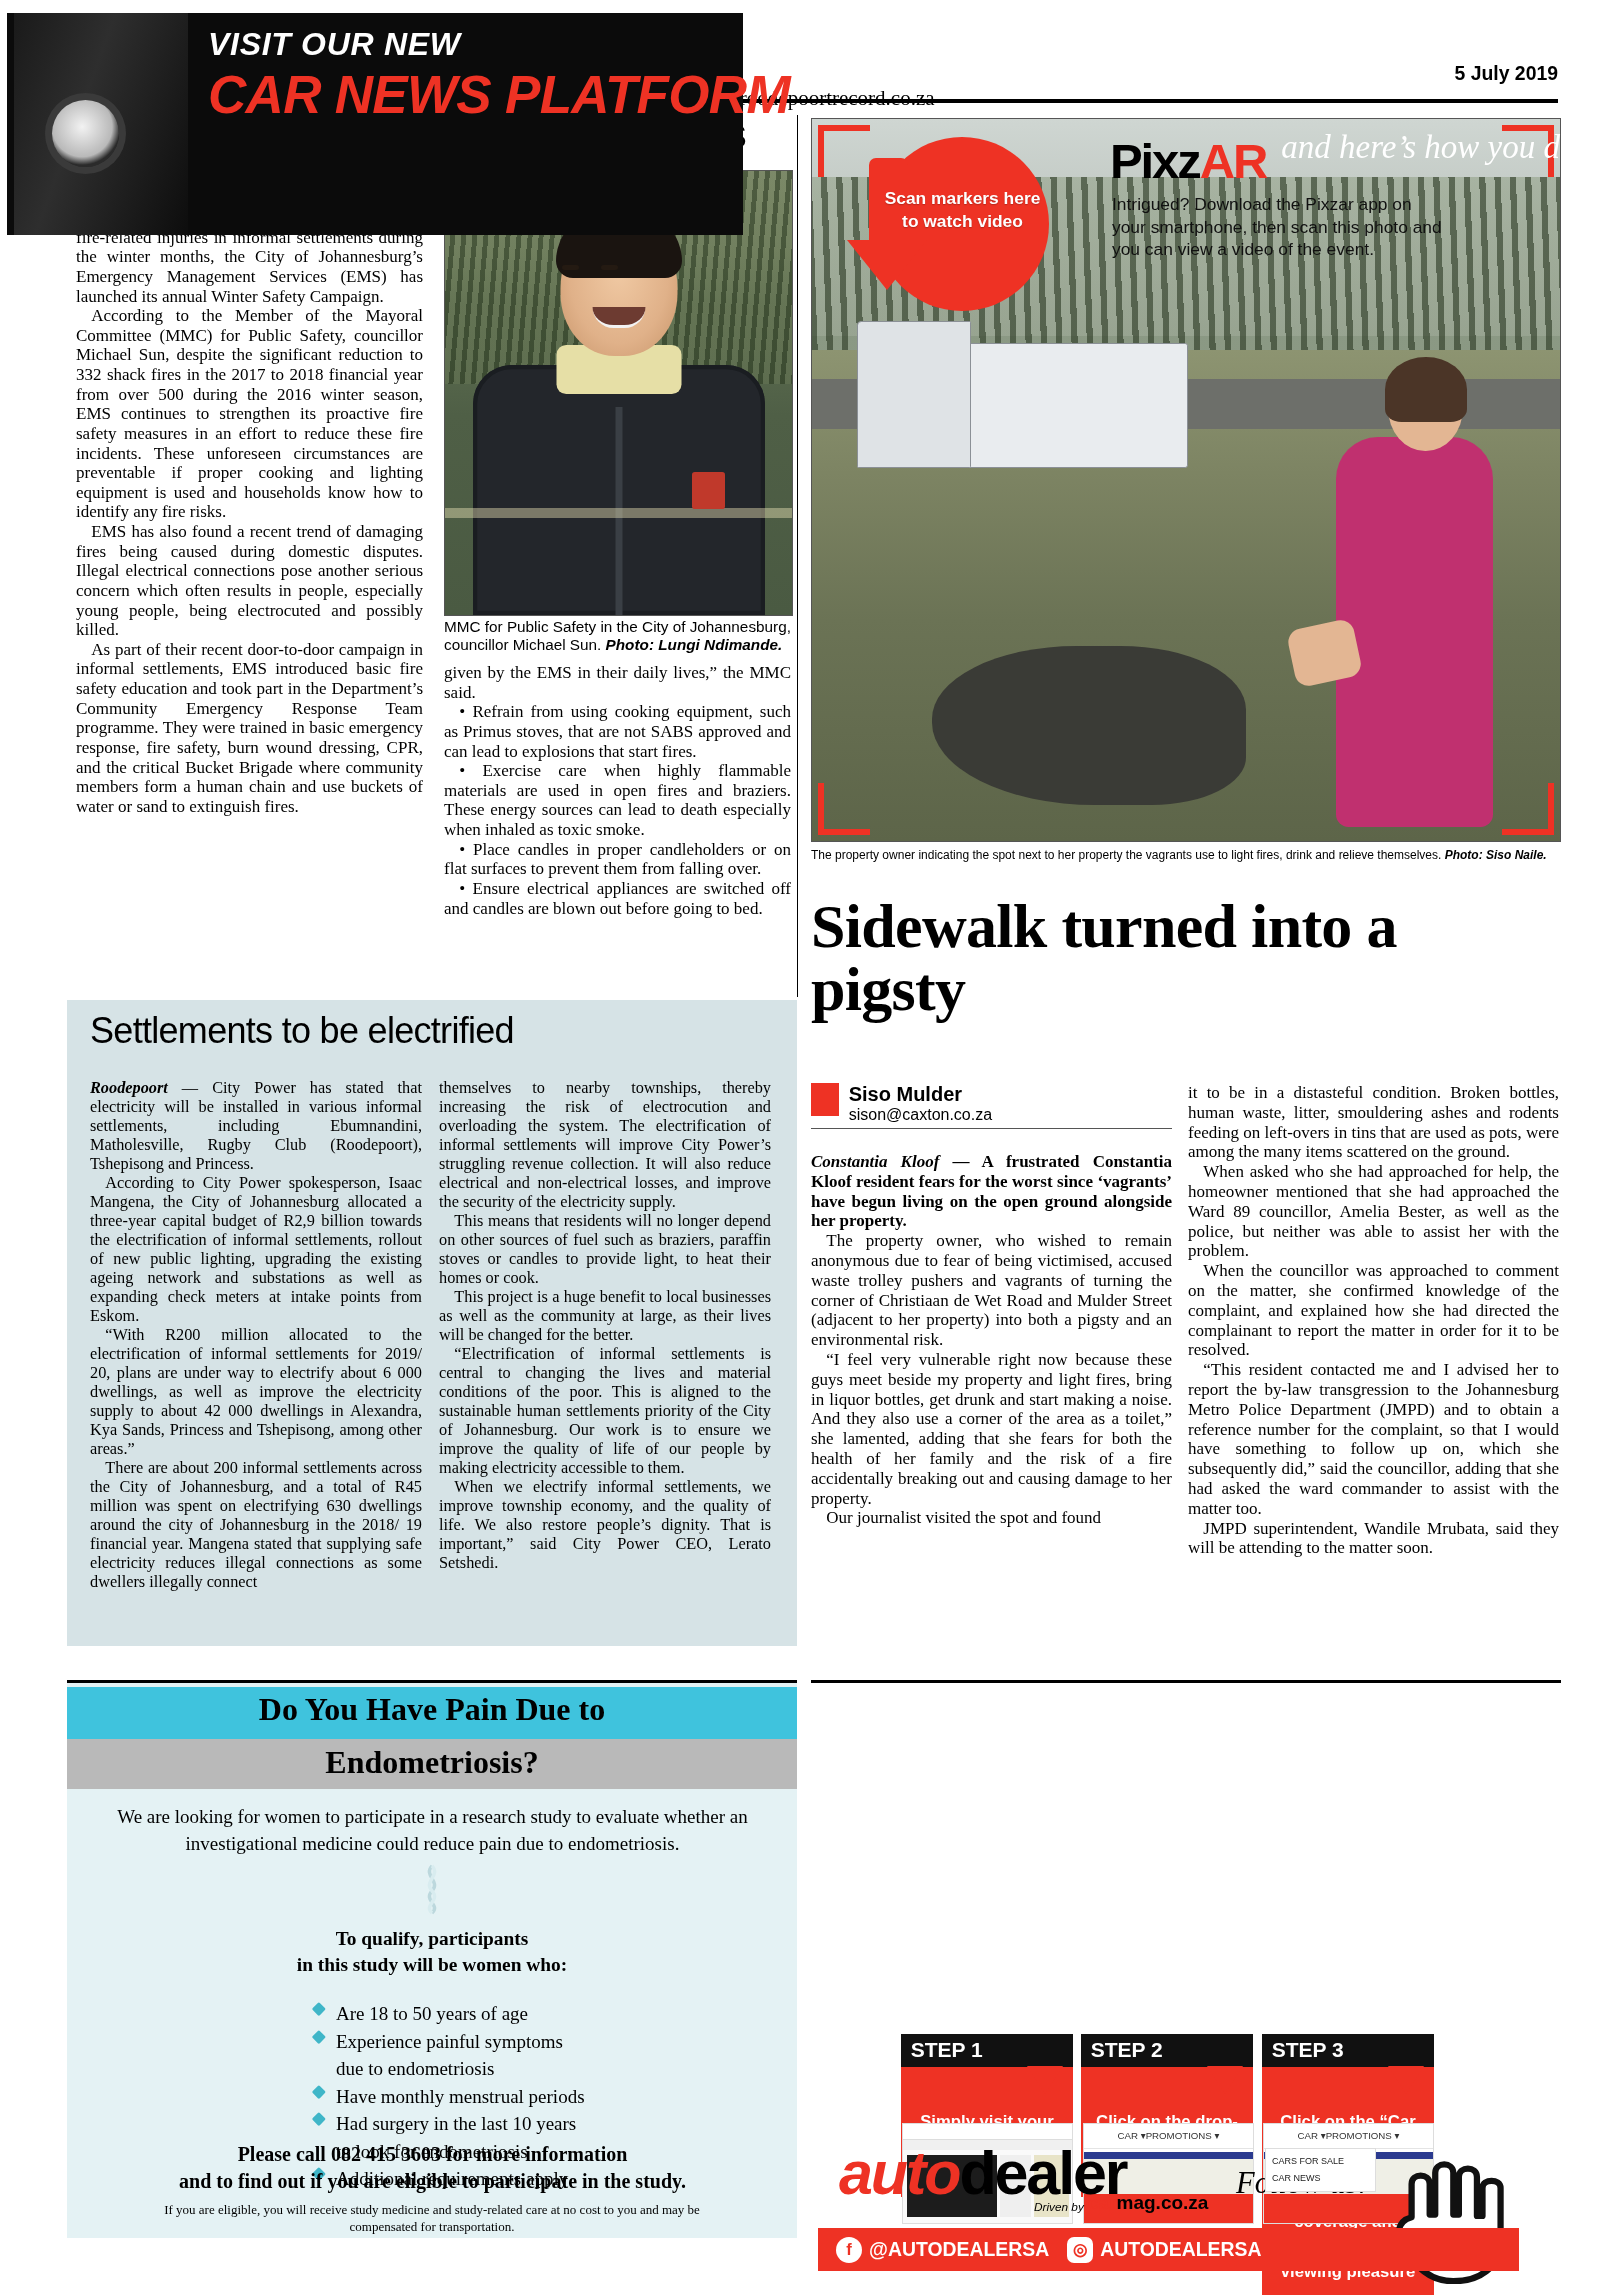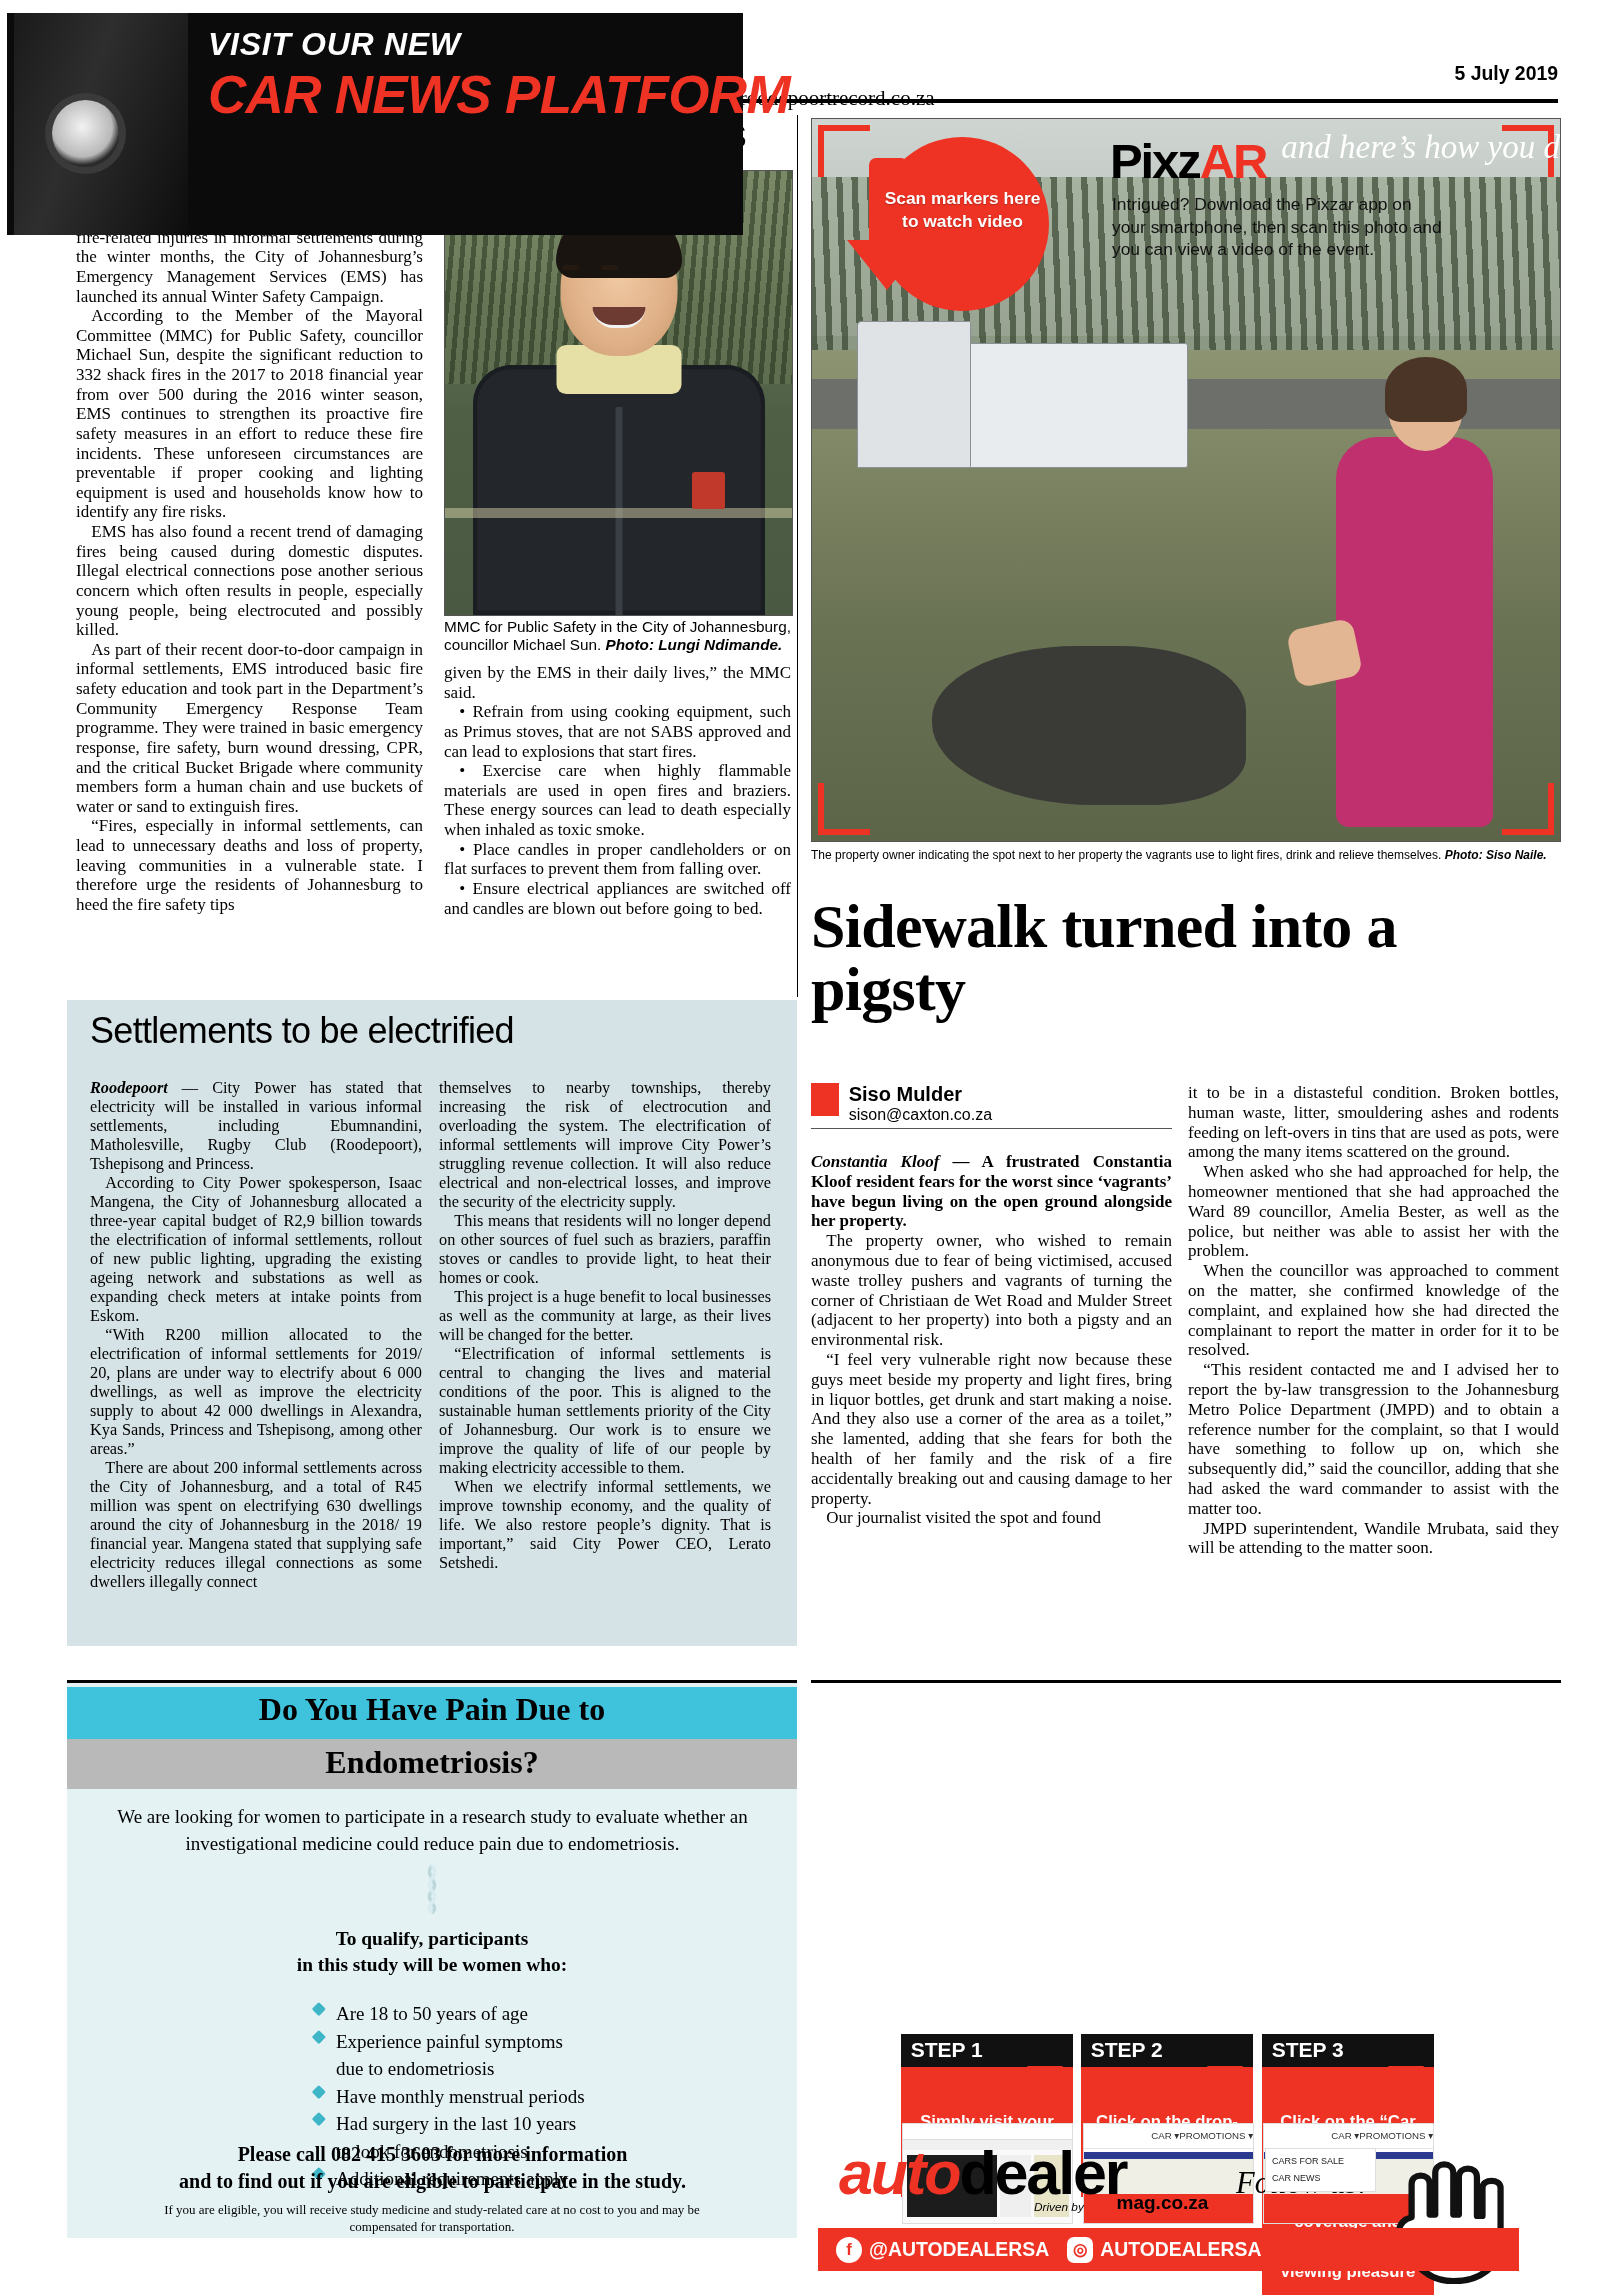--- a/index.html
+++ b/index.html
@@ -150,21 +150,21 @@
   .shot{position:absolute;background:#f3f3f3;border:0.7px solid #ddd;}
   #shot1{left:902px;top:2123px;width:169px;height:99px;background:#fafafa;overflow:hidden;}
   #shot1 .bar{position:absolute;left:0;top:0;width:100%;height:15.3px;background:#fff;border-bottom:0.7px solid #ddd;}
   #shot1 .nav{position:absolute;left:0;top:16px;width:100%;height:9.7px;background:#f0f0f0;}
   #shot1 .hero{position:absolute;left:4.2px;top:30.5px;width:90px;height:62px;background:#1c1c1c;}
   #shot1 .sidebar{position:absolute;left:97px;top:30.5px;width:31px;height:62px;background:#efefef;}
   #shot1 .ad{position:absolute;left:131px;top:30.5px;width:35px;height:62px;background:#e8e4c8;}
   #shot2{left:1083px;top:2123px;width:169px;height:99px;background:#fff;overflow:hidden;}
   #shot3{left:1263px;top:2123px;width:169px;height:99px;background:#fff;overflow:hidden;}
   .menu-row{position:absolute;left:0;top:0;width:100%;height:23.6px;background:#fff;border-bottom:0.7px solid #e4e4e4;
-     font-family:"Liberation Sans",sans-serif;font-size:9.7px;color:#333;display:flex;align-items:center;justify-content:flex-end;}
+     font-family:"Liberation Sans",sans-serif;font-size:9.7px;color:#333;display:flex;align-items:center;justify-content:center;}
   .menu-band{position:absolute;left:0;top:28px;width:100%;height:7px;background:#2b3a8f;}
   .menu-img{position:absolute;left:0;top:35px;width:100%;height:64px;background:linear-gradient(180deg,#efefe6 0 55%,#ee3224 55% 100%);}
   .dropdown{position:absolute;left:1.4px;top:23.6px;width:97px;background:#fff;border:0.7px solid #ddd;
      font-family:"Liberation Sans",sans-serif;font-size:9px;color:#222;padding:4.2px 5.6px;line-height:1.9;z-index:3;}
   #auto-logo{position:absolute;left:839px;top:2138px;font-family:"Liberation Sans",sans-serif;font-weight:bold;font-size:61px;letter-spacing:-2.1px;}
   #auto-logo .red{color:#ee3224;font-style:italic;}
   #auto-driven{position:absolute;left:1034px;top:2200px;font-family:"Liberation Sans",sans-serif;font-size:11.8px;font-style:italic;}
   #auto-carmag{position:absolute;left:1088px;top:2192px;font-family:"Liberation Sans",sans-serif;font-weight:bold;font-size:19px;}
   #auto-carmag .red{color:#ee3224;}
   #auto-follow{position:absolute;left:1236px;top:2166px;font-family:"Liberation Serif",serif;font-style:italic;font-size:30.5px;}
@@ -192,21 +192,20 @@
   </div>
   <div class="mh-rule"></div>
 
   <div class="headline1">EMS’ Winter Safety Campaign fights shack fires</div>
 
   <div class="col" id="a1c1">
     <p class="first"><span class="lead">Roodepoort</span><span> — In an effort to curb the usual rise in fire-related injuries in informal settlements during the winter months, the City of Johannesburg’s Emergency Management Services (EMS) has launched its annual Winter Safety Campaign.</span></p>
     <p>According to the Member of the Mayoral Committee (MMC) for Public Safety, councillor Michael Sun, despite the significant reduction to 332 shack fires in the 2017 to 2018 financial year from over 500 during the 2016 winter season, EMS continues to strengthen its proactive fire safety measures in an effort to reduce these fire incidents. These unforeseen circumstances are preventable if proper cooking and lighting equipment is used and households know how to identify any fire risks.</p>
     <p>EMS has also found a recent trend of damaging fires being caused during domestic disputes. Illegal electrical connections pose another serious concern which often results in people, especially young people, being electrocuted and possibly killed.</p>
     <p>As part of their recent door-to-door campaign in informal settlements, EMS introduced basic fire safety education and took part in the Department’s Community Emergency Response Team programme. They were trained in basic emergency response, fire safety, burn wound dressing, CPR, and the critical Bucket Brigade where community members form a human chain and use buckets of water or sand to extinguish fires.</p>
-    <p>“Fires, especially in informal settlements, can lead to unnecessary deaths and loss of property, leaving communities in a vulnerable state. I therefore urge the residents of Johannesburg to heed the fire safety tips</p>
   </div>
 
   <div class="photo" id="photo-sun">
     <div class="sun-sky"></div>
     <div class="sun-tree"></div>
     <div class="sun-body"></div>
     <div class="sun-zip"></div>
     <div class="sun-strip"></div>
     <div class="sun-badge"></div>
     <div class="sun-collar"></div>

